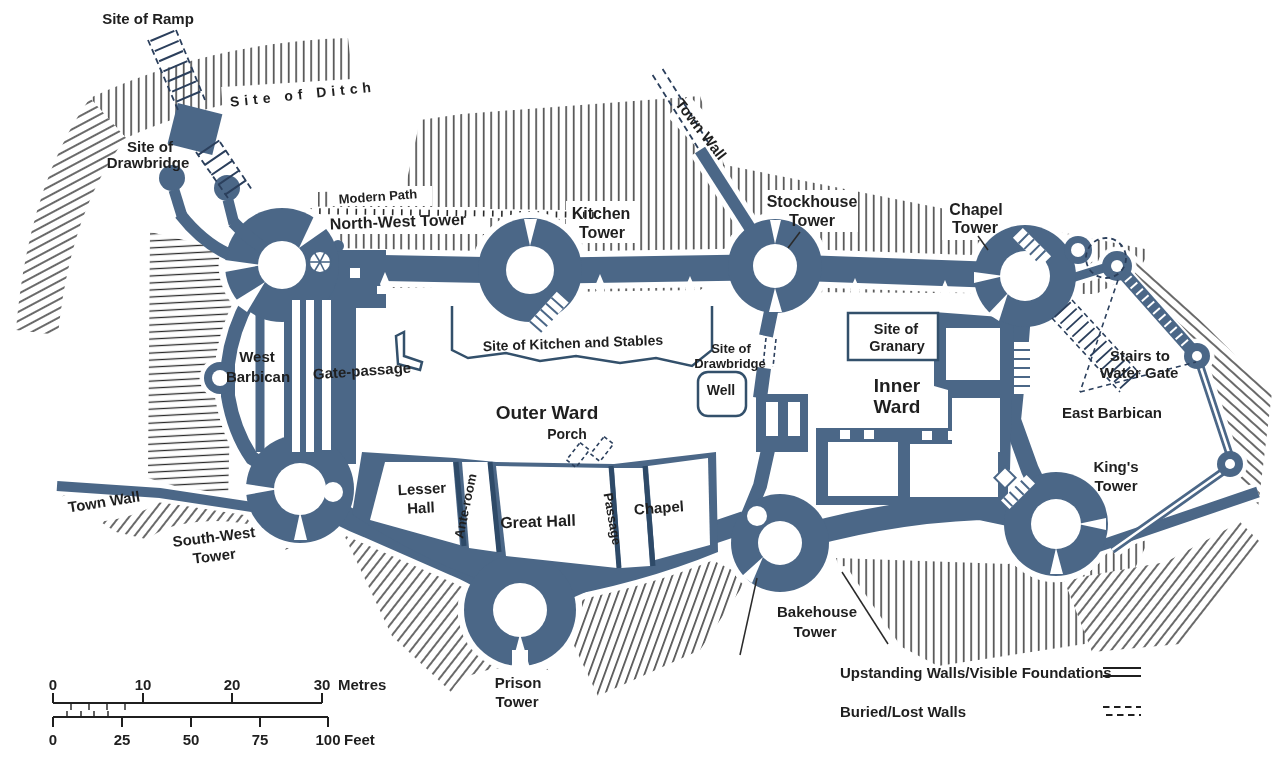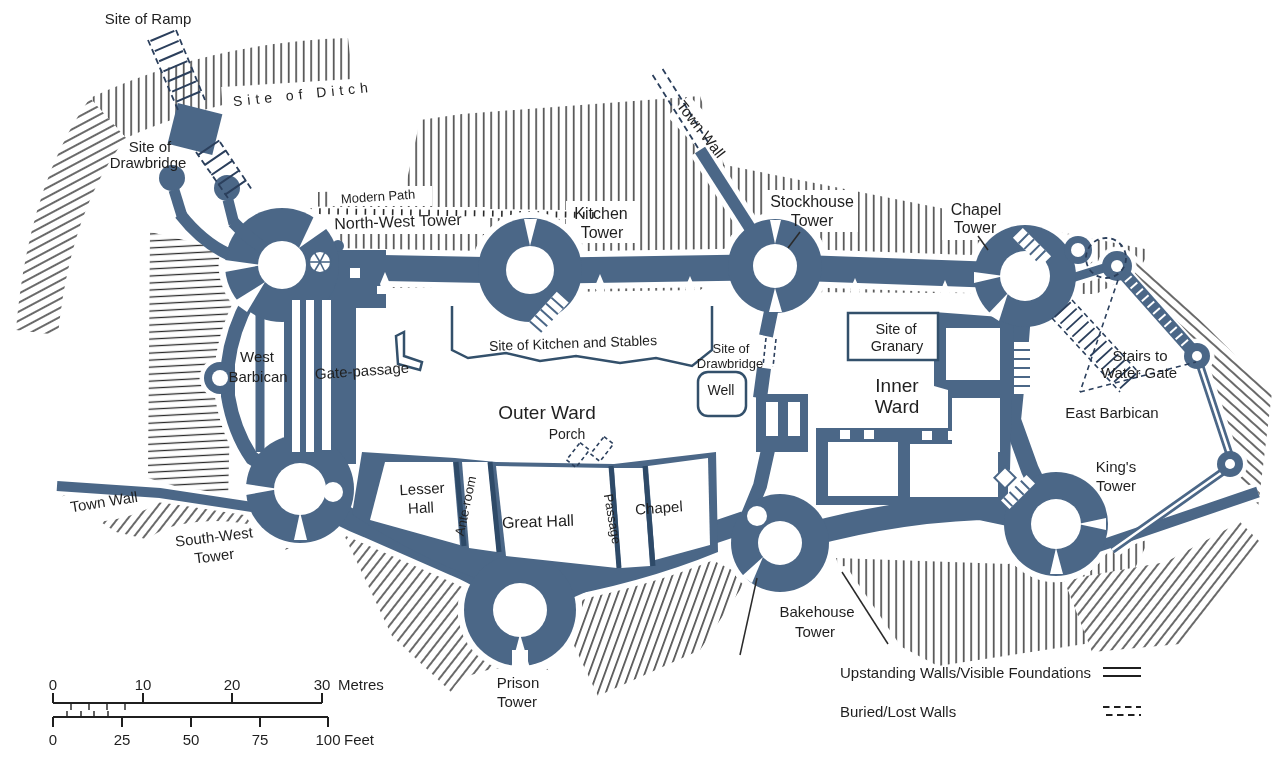--- a/index.html
+++ b/index.html
@@ -1,16 +1,16 @@
 <!DOCTYPE html>
 <html><head>
 <meta charset="utf-8">
 <style>
   html,body{margin:0;padding:0;background:#ffffff;}
-  #plan-wrap{position:relative;width:1280px;height:779px;background:#ffffff;overflow:hidden;}
+  #plan-wrap{position:relative;width:1280px;height:779px;background:#ffffff;overflow:hidden;font-weight:bold;}
   svg{display:block;}
   text{font-family:"Liberation Sans",sans-serif;fill:#1f1f1f;}
   .lbl{font-size:15px;}
   .lbl-big{font-size:19px;}
   .lbl-med{font-size:16px;}
   .lbl-sm{font-size:13px;}
   .lbl-ls{letter-spacing:5px;font-size:14px;}
 </style>
 </head>
 <body>

